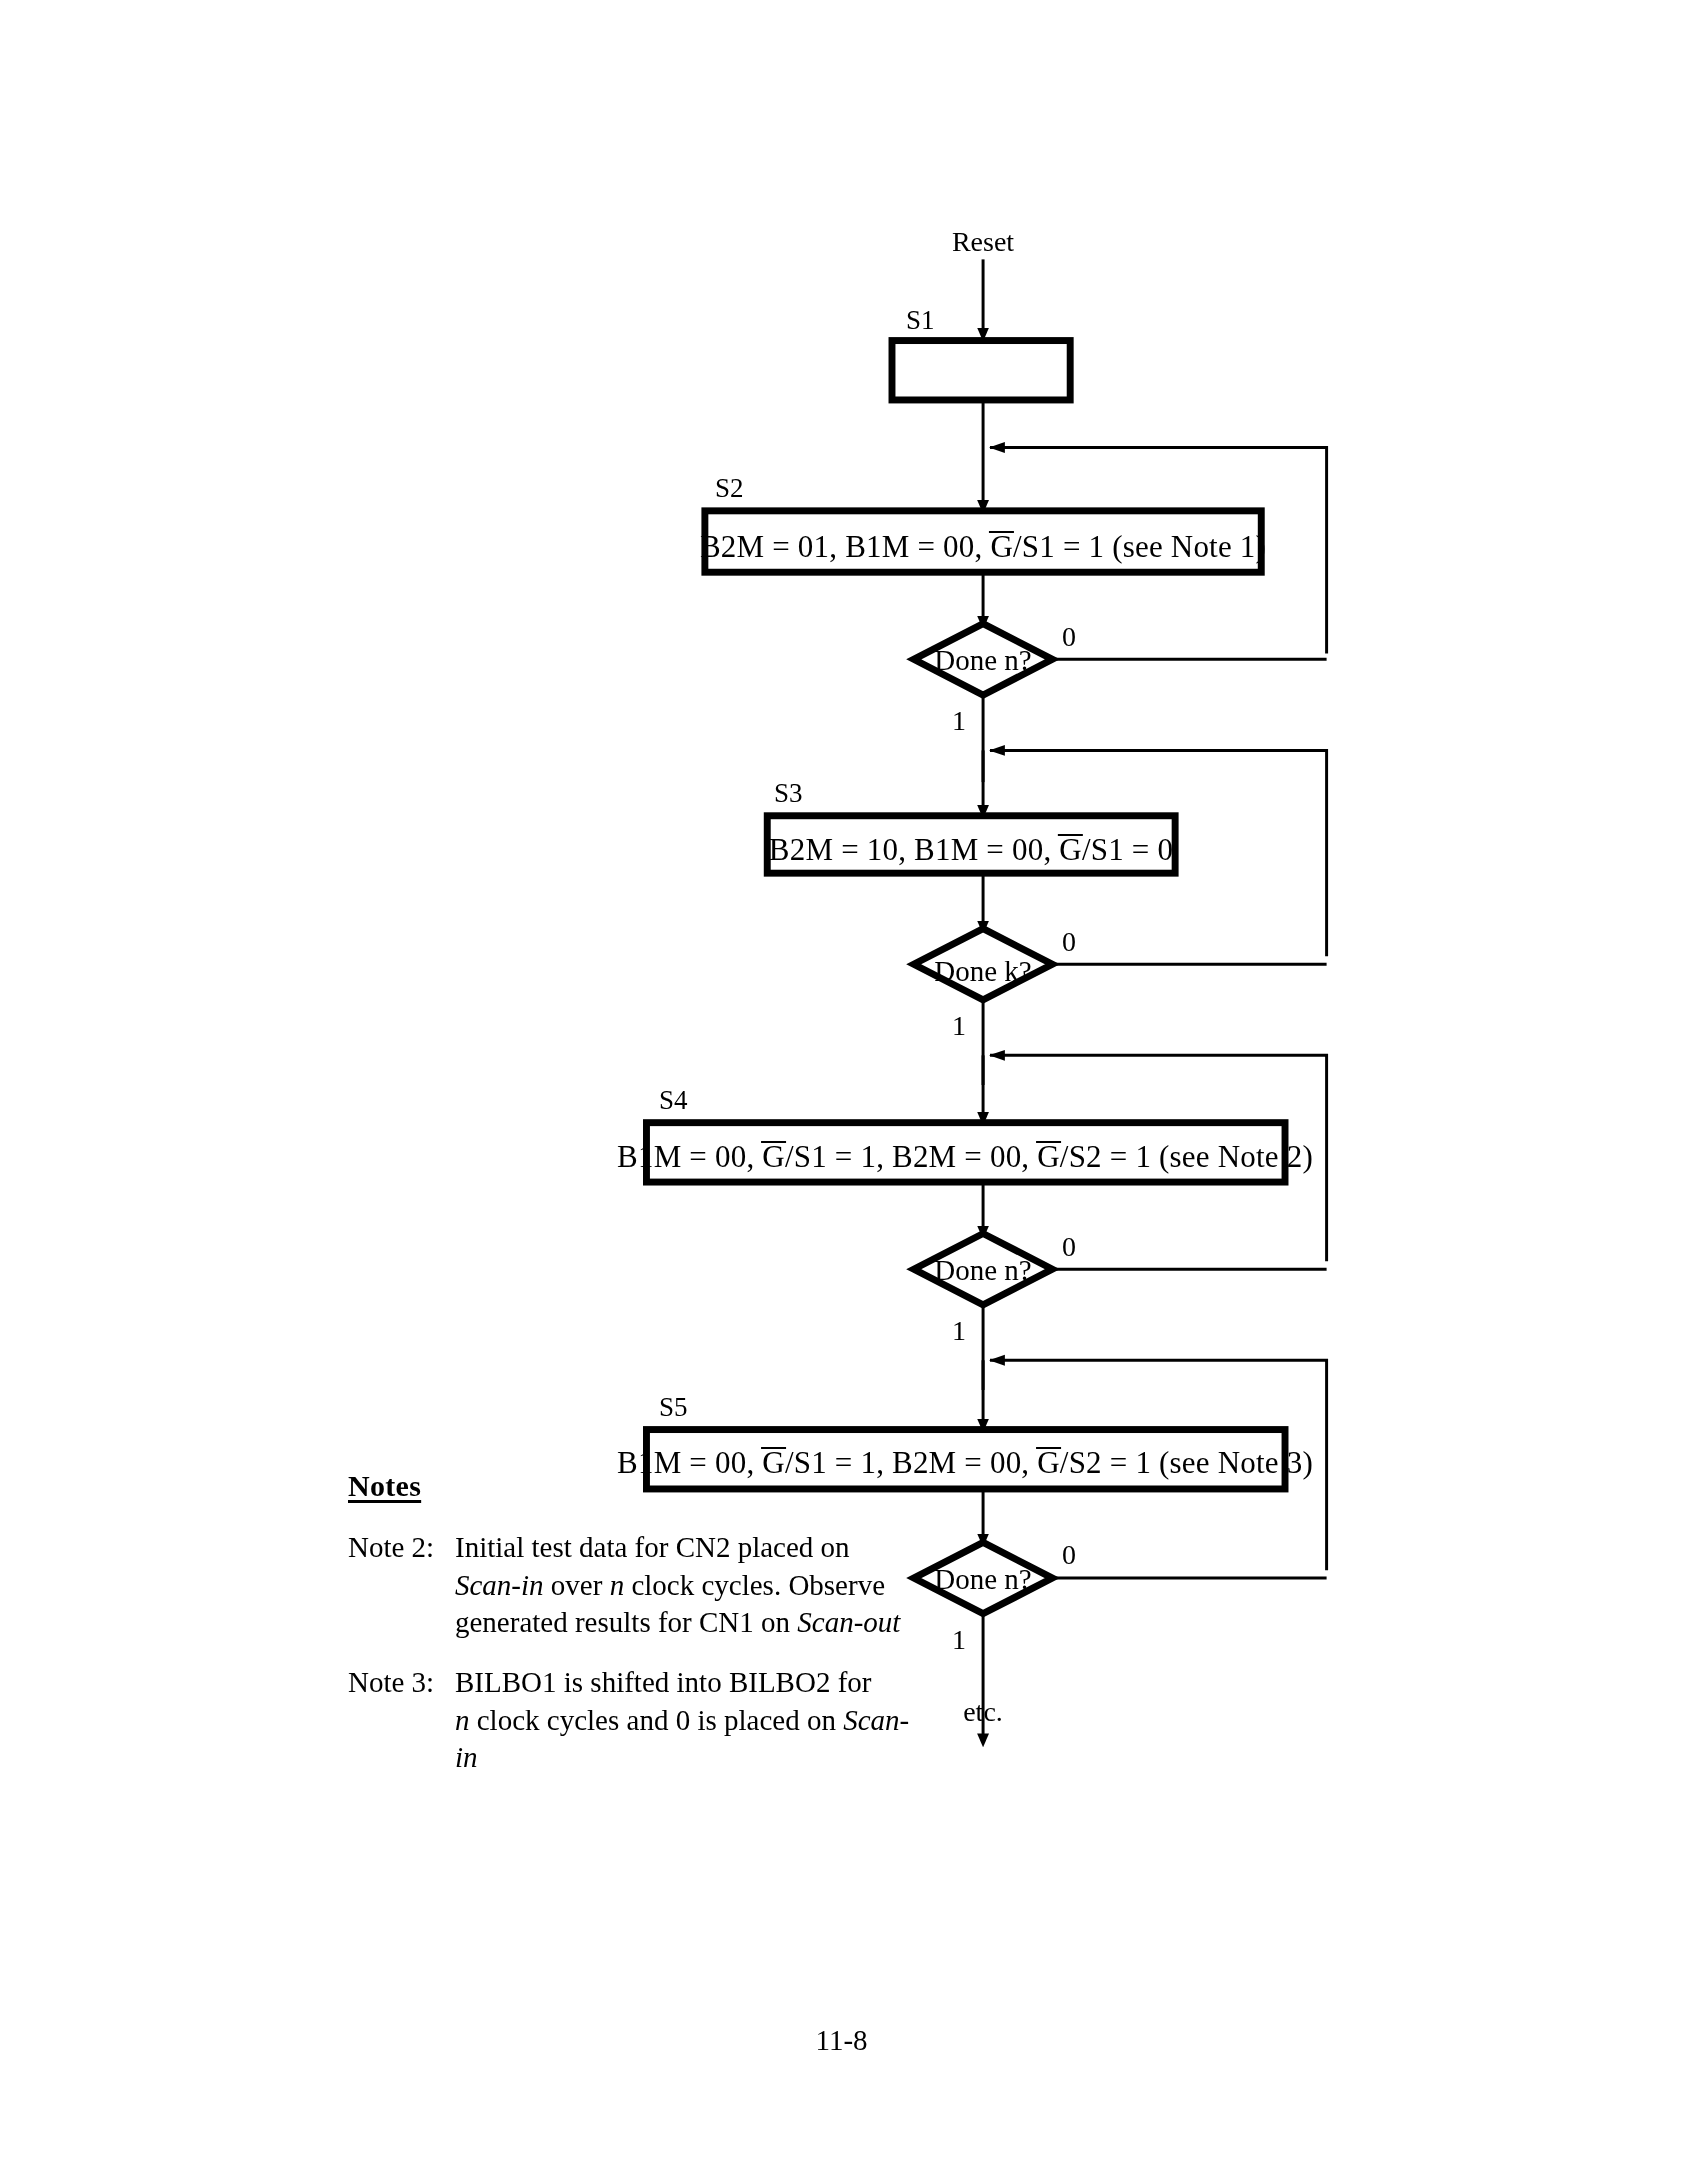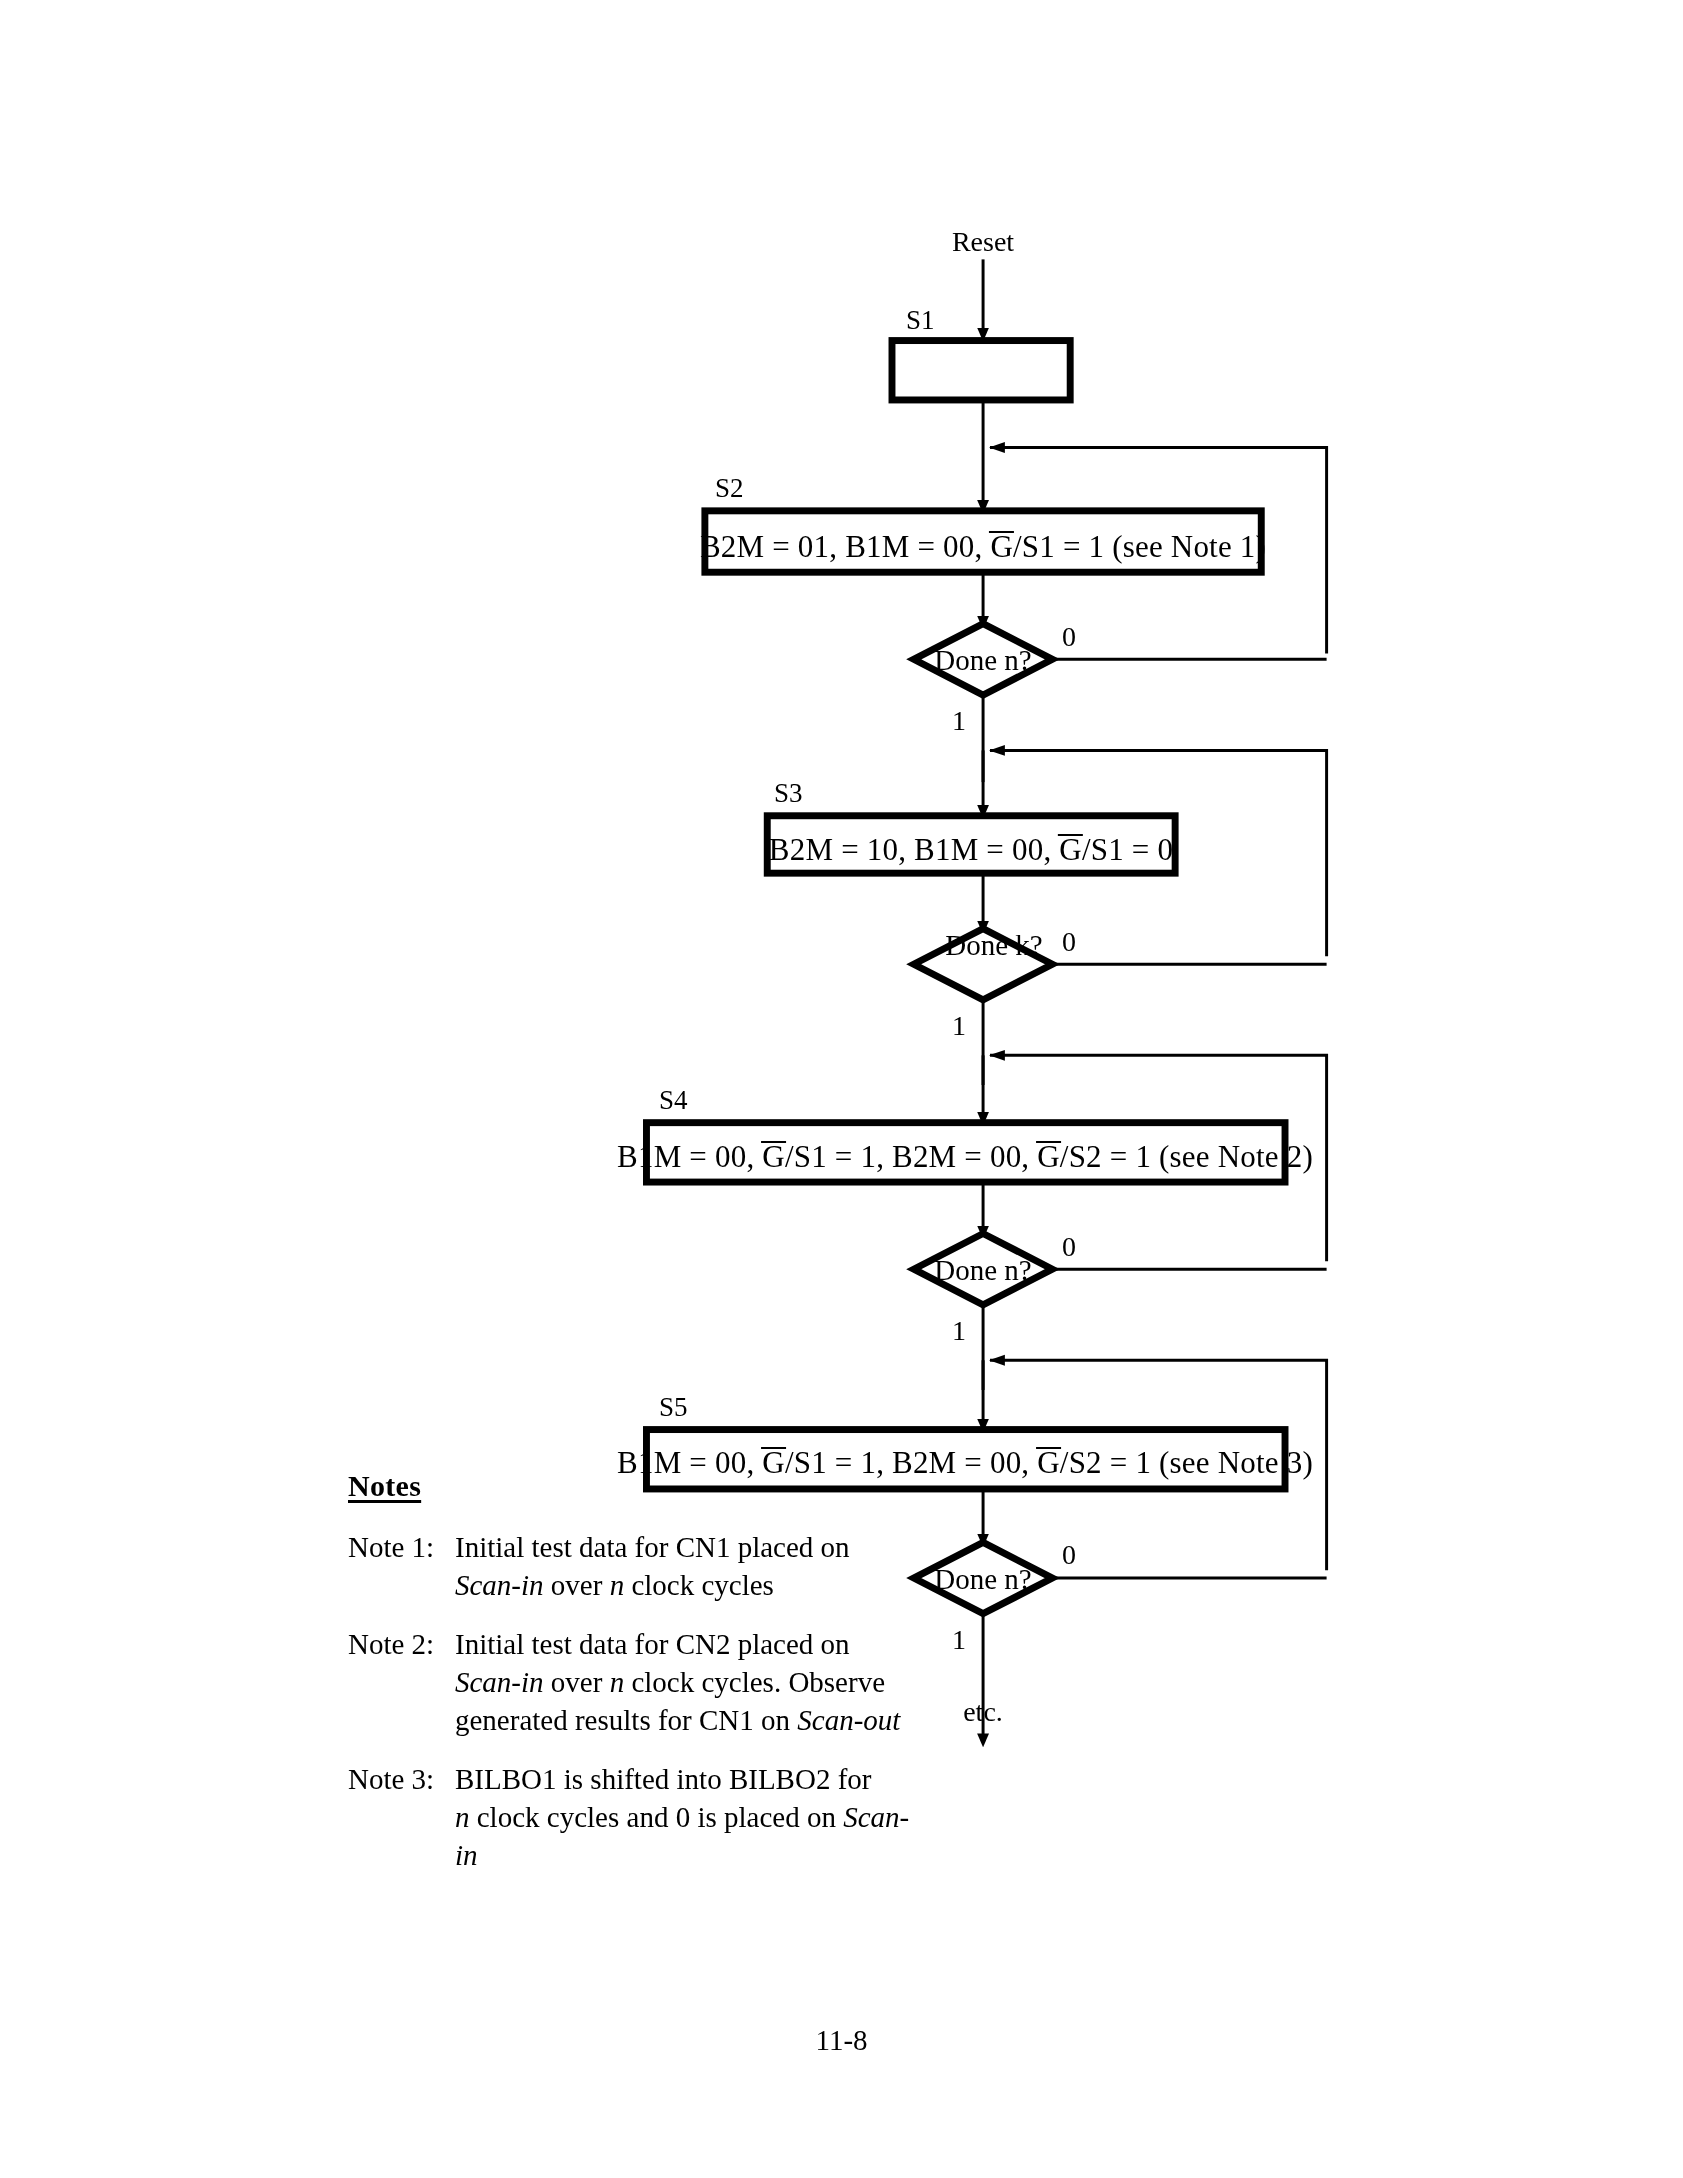--- a/index.html
+++ b/index.html
@@ -187,48 +187,41 @@
 
   <div class="lbl box-text center-x" style="left:965px; top:1140px;">
     <span>B1M  =  00, </span><span class="ovl">G</span><span>/S1 = 1, B2M  =  00, </span><span class="ovl">G</span><span>/S2  =  1 (see Note 2)</span>
   </div>
 
   <div class="lbl box-text center-x" style="left:965px; top:1446px;">
     <span>B1M  =  00, </span><span class="ovl">G</span><span>/S1 = 1, B2M  =  00, </span><span class="ovl">G</span><span>/S2  =  1 (see Note 3)</span>
   </div>
 
   <div class="lbl diamond-text center-x" style="left:983px; top:646px;">Done n?</div>
-  <div class="lbl diamond-text center-x" style="left:983px; top:931px;margin-left:11px;">Done k?</div>
+  <div class="lbl diamond-text center-x" style="left:983px; top:957px;">Done k?</div>
   <div class="lbl diamond-text center-x" style="left:983px; top:1256px;">Done n?</div>
   <div class="lbl diamond-text center-x" style="left:983px; top:1565px;">Done n?</div>
 
   <div class="lbl branch-lbl" style="left:1062px; top:623px;">0</div>
   <div class="lbl branch-lbl" style="left:952px; top:707px;">1</div>
 
   <div class="lbl branch-lbl" style="left:1062px; top:928px;">0</div>
   <div class="lbl branch-lbl" style="left:952px; top:1012px;">1</div>
 
   <div class="lbl branch-lbl" style="left:1062px; top:1233px;">0</div>
   <div class="lbl branch-lbl" style="left:952px; top:1317px;">1</div>
 
   <div class="lbl branch-lbl" style="left:1062px; top:1541px;">0</div>
   <div class="lbl branch-lbl" style="left:952px; top:1626px;">1</div>
 
   <div class="lbl etc-lbl center-x" style="left:983px; top:1698px;">etc.</div>
 
   <div class="notes-wrap">
     <div class="notes-title">Notes</div>
 
-    <div class="note-row">
-      <div class="note-key">Note 1:</div>
-      <div class="note-body">
-        <span>Initial test data for CN1 placed on</span><br>
-        <em>Scan-in</em><span> over </span><em>n</em><span> clock cycles</span>
-      </div>
-    </div>
 
     <div class="note-row">
       <div class="note-key">Note 2:</div>
       <div class="note-body">
         <span>Initial test data for CN2 placed on</span><br>
         <em>Scan-in</em><span> over </span><em>n</em><span> clock cycles. Observe</span><br>
         <span>generated results for CN1 on </span><em>Scan-out</em>
       </div>
     </div>
 

